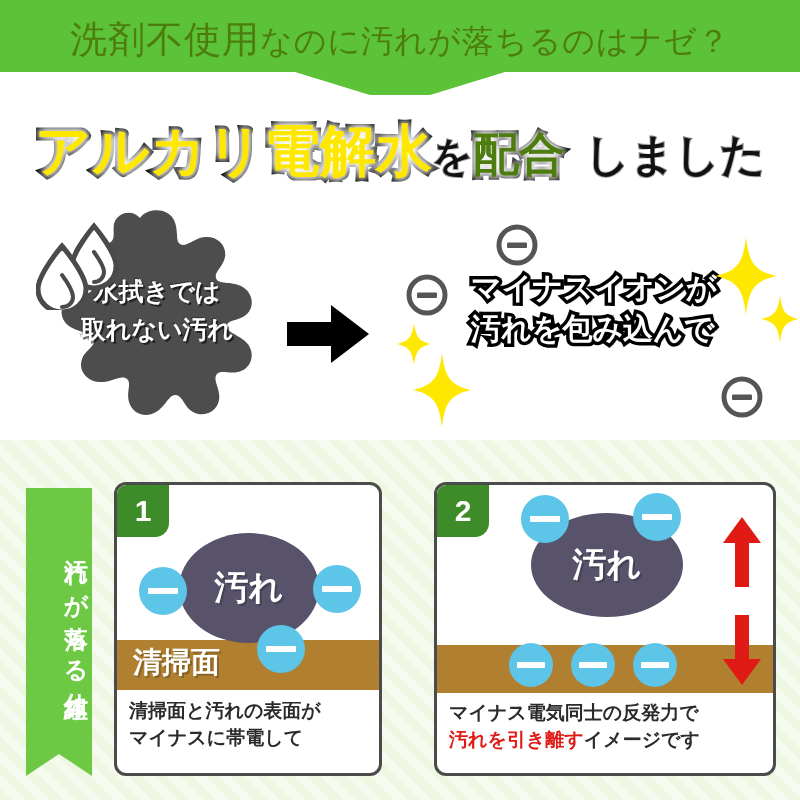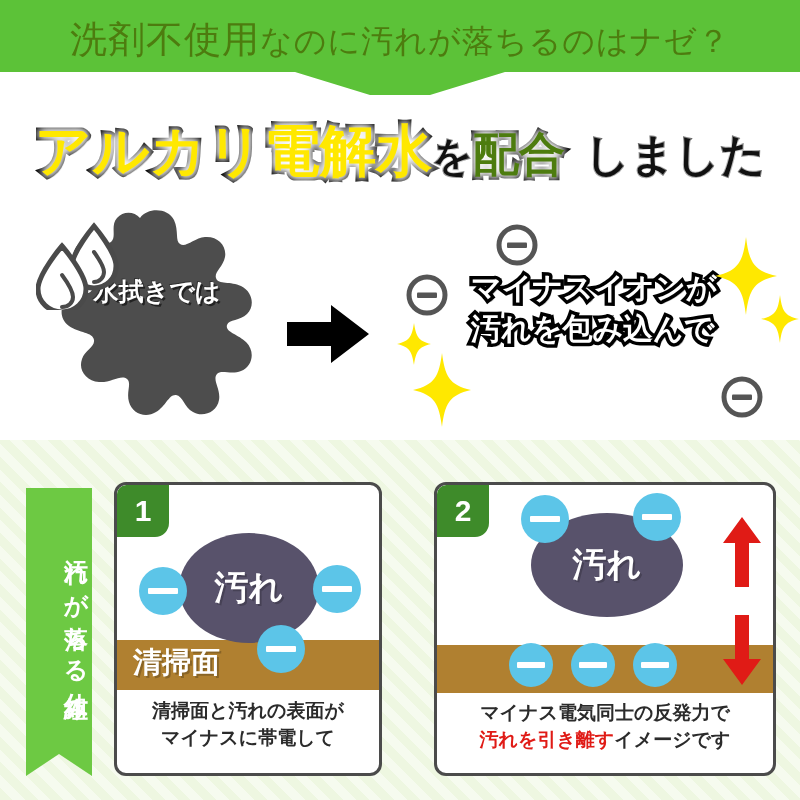--- a/index.html
+++ b/index.html
@@ -154,22 +154,22 @@
   .minus-blue{
     position:absolute;border-radius:50%;
     background:#5cc5e8;z-index:3;
   }
   .minus-blue::before{
     content:"";position:absolute;
     left:18%;top:44%;width:64%;height:13%;
     background:#ffffff;border-radius:1px;
   }
   .caption{
-    position:absolute;left:0;width:100%;
-    text-align:center;color:#2b2b2b;
+    position:absolute;left:12px;width:100%;
+    text-align:left;color:#2b2b2b;
     font-size:19px;font-weight:bold;line-height:27px;
     white-space:nowrap;
     font-family:Liberation Serif, serif;
   }
   #card1 .caption{top:212px;}
   #card2 .caption{top:214px;}
   .caption .red{color:#e01b16;}
 
   .updown{position:absolute;right:10px;top:32px;z-index:4;}
 </style>
@@ -197,20 +197,21 @@
           C231,82 233,96 225,104 C218,111 207,109 205,115 C203,122 216,124 224,132
           C234,142 230,157 219,161 C209,165 199,159 195,164 C190,170 199,179 197,190
           C195,202 181,208 171,202 C162,197 161,186 154,185 C147,184 144,196 134,202
           C123,209 110,203 107,192 C104,182 110,173 105,169 C99,164 89,173 77,172
           C64,171 56,160 60,149 C63,140 73,137 72,130 C71,122 57,123 47,116
           C36,108 38,93 48,87 C57,82 67,86 70,80 C74,73 62,67 55,57
           C47,46 53,32 65,30 C76,28 84,36 89,32 C95,27 88,16 95,8 C101,1 112,1 118,8 Z"></path>
       </svg>
       <div class="blob-label">
         <div>水拭きでは</div>
+        <div>取れない汚れ</div>
       </div>
       <svg class="drops" width="96" height="88" viewBox="0 0 96 88">
         <path d="M58,4 C58,4 80,30 80,44 C80,57 70,66 58,66 C46,66 36,57 36,44 C36,30 58,4 58,4 Z" fill="#ffffff" stroke="#4a4a4a" stroke-width="5"></path>
         <path d="M58,30 C58,30 68,44 68,50 C68,56 63,60 58,60" fill="none" stroke="#4a4a4a" stroke-width="4" stroke-linecap="round"></path>
         <path d="M26,24 C26,24 50,52 50,67 C50,80 39,90 26,90 C13,90 2,80 2,67 C2,52 26,24 26,24 Z" fill="#ffffff" stroke="#4a4a4a" stroke-width="5"></path>
         <path d="M26,53 C26,53 37,68 37,75 C37,81 32,85 26,85" fill="none" stroke="#4a4a4a" stroke-width="4" stroke-linecap="round"></path>
       </svg>
     </div>
 
     <svg class="mid-arrow" style="top:100px;left:287px;" width="82" height="58" viewBox="0 0 82 58">

